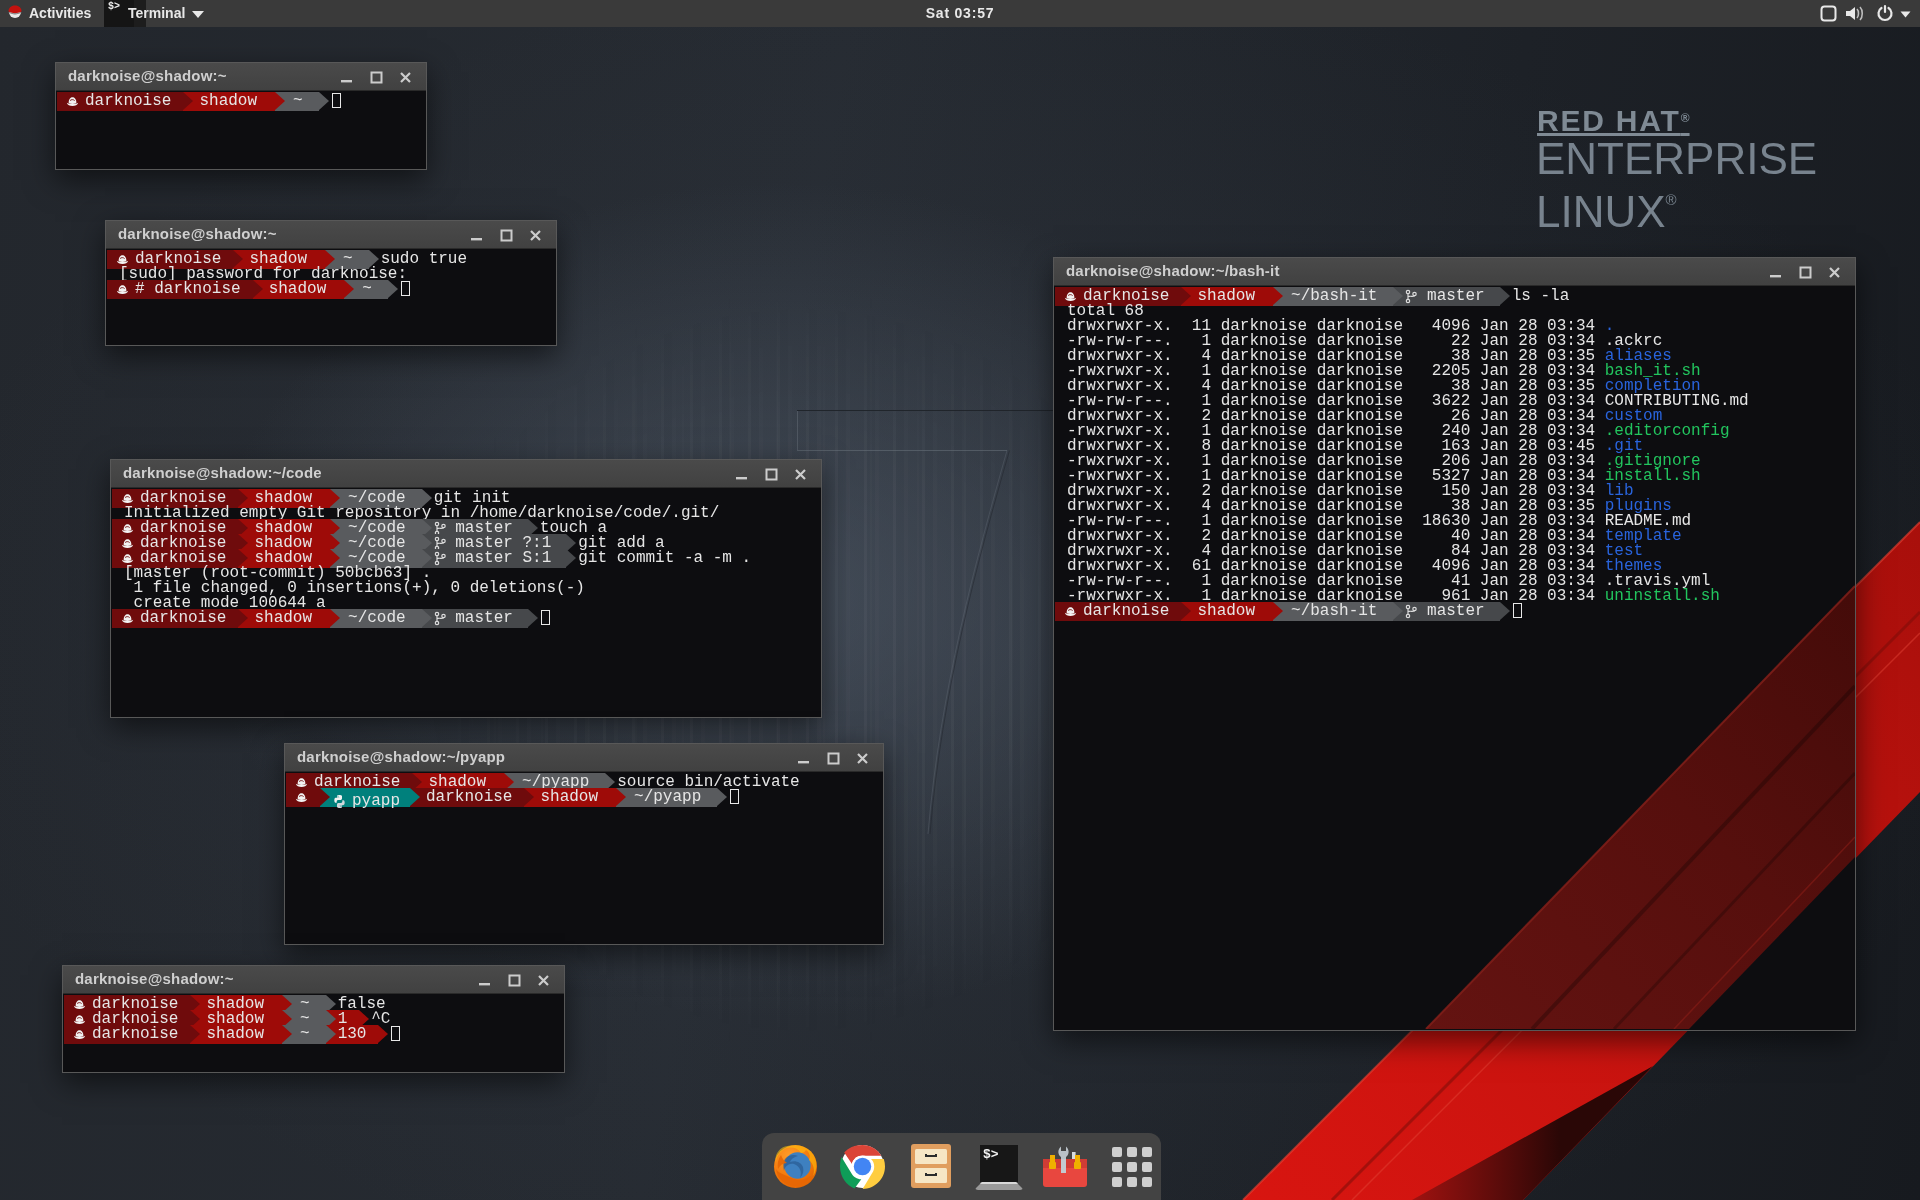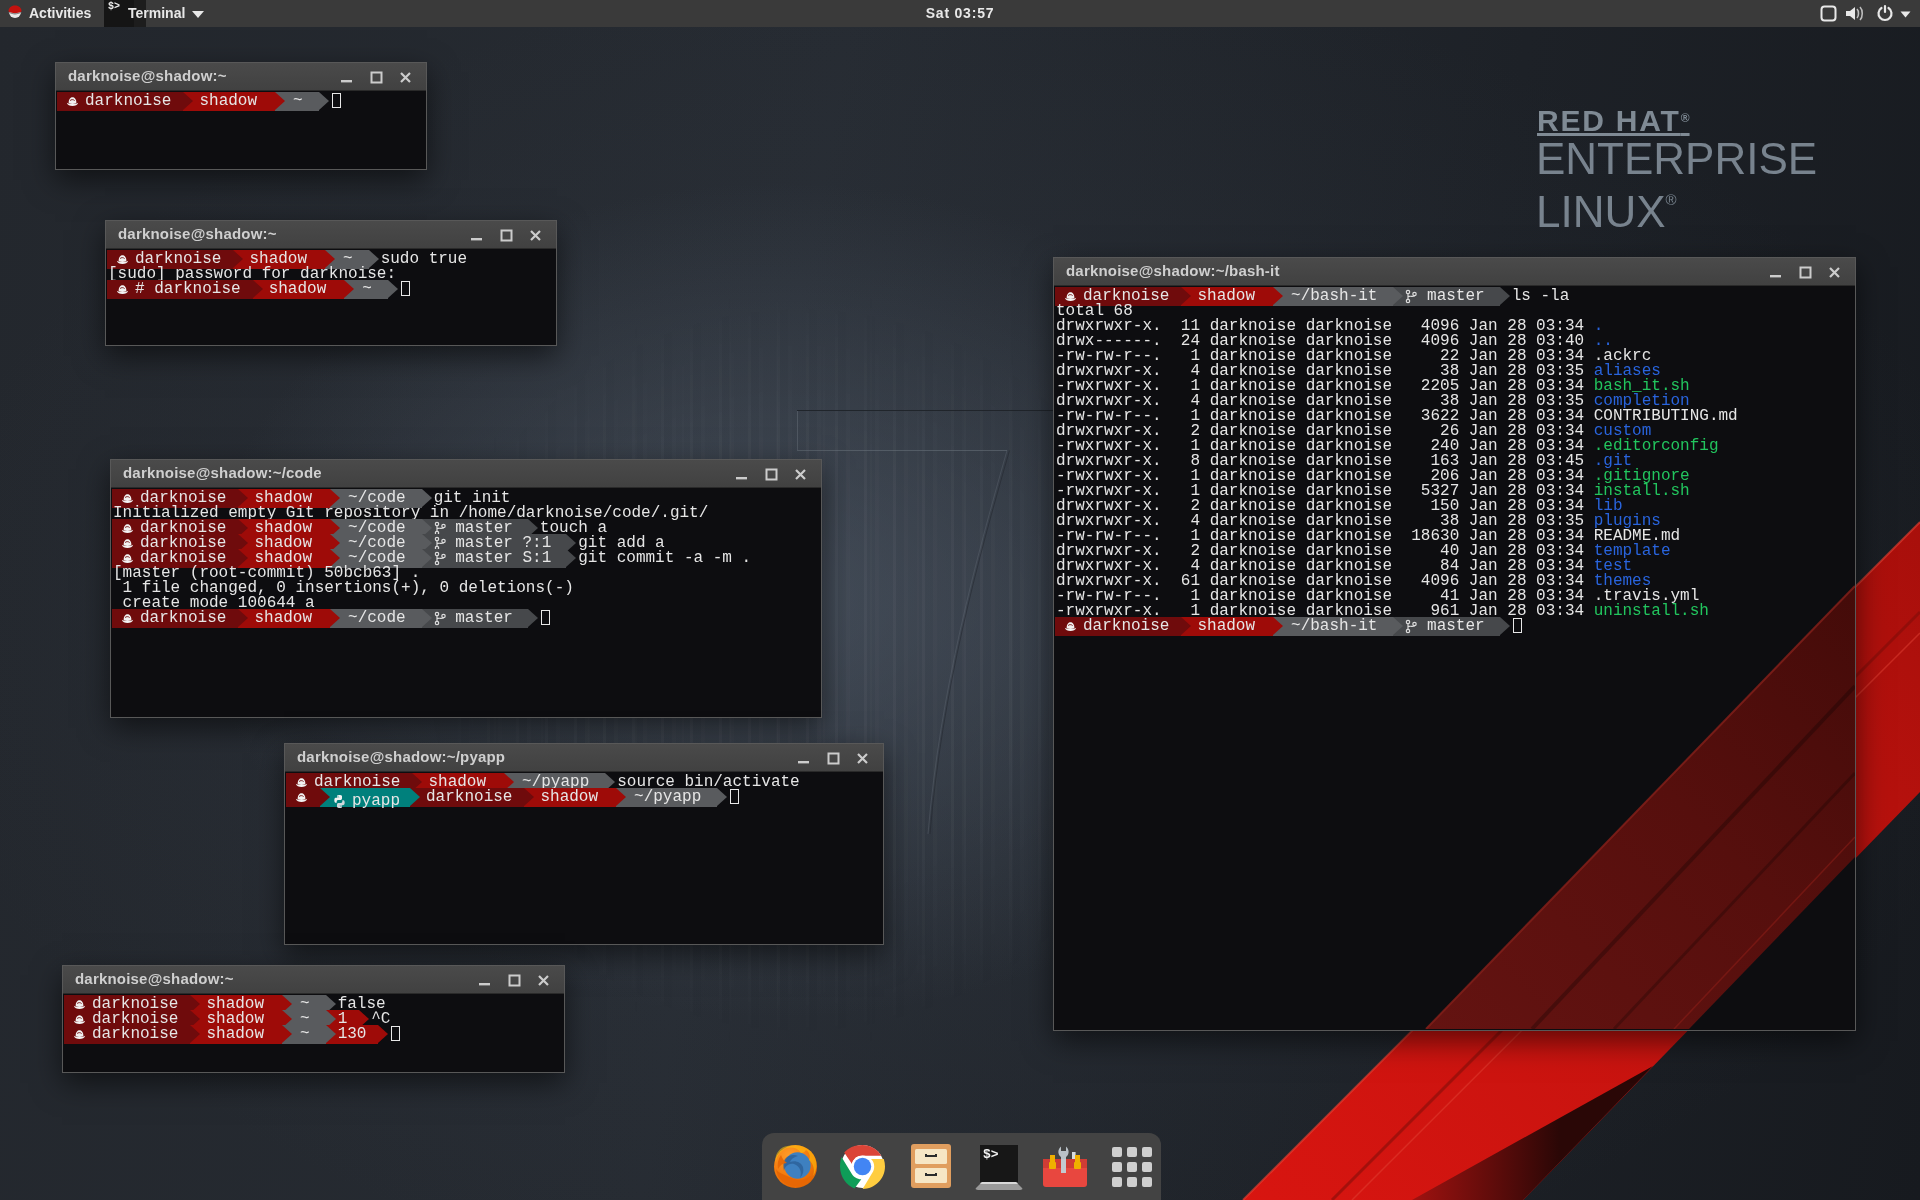--- a/index.html
+++ b/index.html
@@ -36,21 +36,21 @@
  border-top:9.5px solid transparent;border-bottom:9.5px solid transparent;border-left:10px solid transparent;}
 .s1{background:#6f0b0c;padding:0 12px 0 8px;}  .s1:after{border-left-color:#6f0b0c;}
 .s2{background:#9e0b08;padding:0 18px 0 16px;} .s2:after{border-left-color:#9e0b08;}
 .s3{background:#595b5e;padding:0 16px 0 18px;} .s3:after{border-left-color:#595b5e;}
 .sg{background:#46484b;padding:0 15px 0 12px;} .sg:after{border-left-color:#46484b;}
 .sv{background:#00807c;padding:8px 10px 0 4px;}  .sv:after{border-left-color:#00807c;}
 .sx{background:#9e0b08;padding:0 12px 0 12px;} .sx:after{border-left-color:#9e0b08;}
 .cmd{padding-left:12px;}
 .cur{display:inline-block;width:9px;height:15px;border:1px solid #e8e8e8;margin-left:13px;margin-top:1px;}
 .blue{color:#2964dd;} .green{color:#22c55e;}
-.ln{padding-left:1px;}
+.ln{padding-left:12px;}
 .hat{width:13px;height:13px;margin:0 6px 0 1px;}
 </style>
 </head>
 <body>
 <div id="desk"></div>
 <div id="streaks"></div>
 
 <svg class="lay" width="1920" height="1200" viewBox="0 0 1920 1200">
  <defs>
   <linearGradient id="band" x1="0" y1="1" x2="1" y2="0">
@@ -306,21 +306,20 @@
             <path d="M1,9 C3.6,11 12.4,11 15,9 C14.2,11.7 11.4,13 8,13 C4.6,13 1.8,11.7 1,9 Z" fill="#f2f2f2"></path>
             <path d="M5,6.4 C6.2,4.8 9.2,4.8 10.6,6.4" stroke="#6f0b0c" stroke-width="1.1" fill="none"></path>
           </svg>darknoise</span><span class="seg s2">shadow</span><span class="seg s3">~/bash-it</span><span class="seg sg"><svg class="br" width="12" height="15" viewBox="0 0 12 15">
             <circle cx="3" cy="3" r="1.7" fill="none" stroke="#ddd" stroke-width="1.2"></circle>
             <circle cx="3" cy="12" r="1.7" fill="none" stroke="#ddd" stroke-width="1.2"></circle>
             <circle cx="9.5" cy="5" r="1.7" fill="none" stroke="#ddd" stroke-width="1.2"></circle>
             <path d="M3,4.7 L3,10.3 M3,8 C3,6.5 9.5,8 9.5,6.7" fill="none" stroke="#ddd" stroke-width="1.2"></path>
           </svg> master</span><span class="cmd">ls -la</span></div>
       <div class="row"><span class="ln">total 68</span></div>
       <div class="row"><span class="ln">drwxrwxr-x.  11 darknoise darknoise   4096 Jan 28 03:34 <span class="blue">.</span></span></div>
-      <div class="row"><span class="ln">drwx------.  24 darknoise darknoise   4096 Jan 28 03:40 <span class="blue">..</span></span></div>
       <div class="row"><span class="ln">-rw-rw-r--.   1 darknoise darknoise     22 Jan 28 03:34 .ackrc</span></div>
       <div class="row"><span class="ln">drwxrwxr-x.   4 darknoise darknoise     38 Jan 28 03:35 <span class="blue">aliases</span></span></div>
       <div class="row"><span class="ln">-rwxrwxr-x.   1 darknoise darknoise   2205 Jan 28 03:34 <span class="green">bash_it.sh</span></span></div>
       <div class="row"><span class="ln">drwxrwxr-x.   4 darknoise darknoise     38 Jan 28 03:35 <span class="blue">completion</span></span></div>
       <div class="row"><span class="ln">-rw-rw-r--.   1 darknoise darknoise   3622 Jan 28 03:34 CONTRIBUTING.md</span></div>
       <div class="row"><span class="ln">drwxrwxr-x.   2 darknoise darknoise     26 Jan 28 03:34 <span class="blue">custom</span></span></div>
       <div class="row"><span class="ln">-rwxrwxr-x.   1 darknoise darknoise    240 Jan 28 03:34 <span class="green">.editorconfig</span></span></div>
       <div class="row"><span class="ln">drwxrwxr-x.   8 darknoise darknoise    163 Jan 28 03:45 <span class="blue">.git</span></span></div>
       <div class="row"><span class="ln">-rwxrwxr-x.   1 darknoise darknoise    206 Jan 28 03:34 <span class="green">.gitignore</span></span></div>
       <div class="row"><span class="ln">-rwxrwxr-x.   1 darknoise darknoise   5327 Jan 28 03:34 <span class="green">install.sh</span></span></div>

